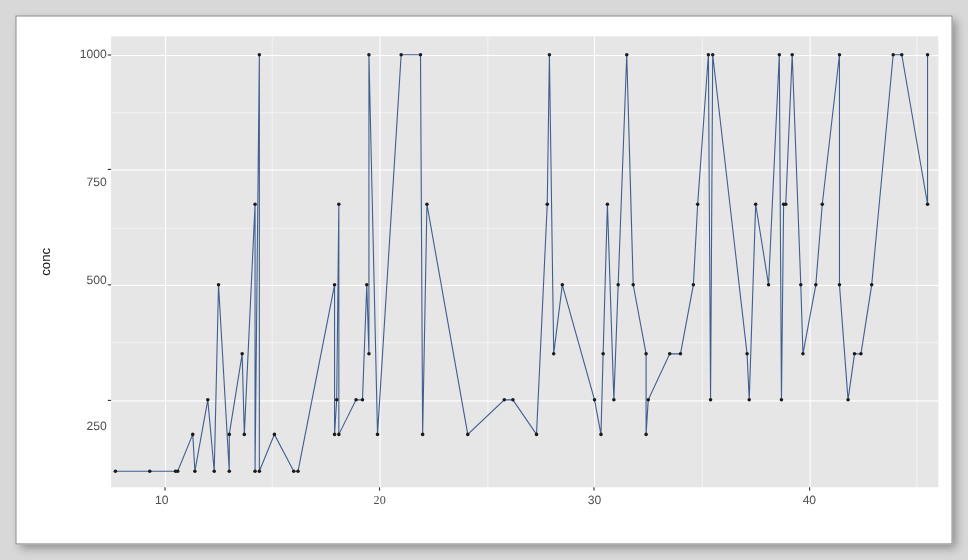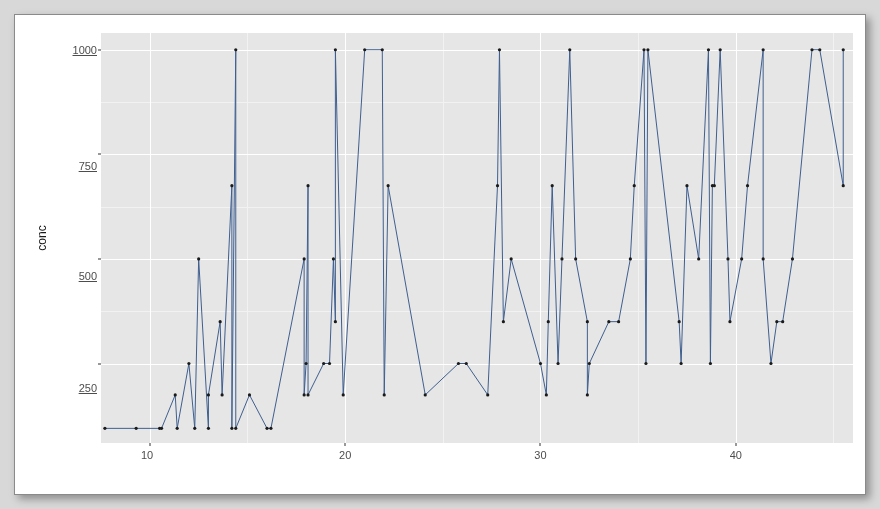--- a/index.html
+++ b/index.html
@@ -48,21 +48,20 @@
   }
   .grid-minor.h { left:28px; width:752px; height:1px; }
   .grid-minor.v { top:0; height:410px; width:1px; }
   .tick-label-y {
     position: absolute;
     right: 756px;
     transform: translateY(-50%);
     font-size: 11px;
     color: #4d4d4d;
     text-align: right;
-    text-decoration: underline;
   }
   .tick-mark-y{
     position:absolute;
     left:25px;
     width:3px; height:1px;
     background:#333;
     transform: translateY(-0.5px);
   }
   .tick-label-x {
     position: absolute;
@@ -127,33 +126,33 @@
         <div class="grid-minor h" style="top: 69.0306px;"></div>
         <div class="grid-minor v" style="left: 174.494px;"></div>
         <div class="grid-minor v" style="left: 369.818px;"></div>
         <div class="grid-minor v" style="left: 565.143px;"></div>
         <div class="grid-minor v" style="left: 760.468px;"></div>
         <div class="grid-major h" style="top: 330.51px;"></div>
         <div class="tick-mark-y" style="top: 330.51px;"></div>
         <div class="tick-label-y" style="top: 330.51px; margin-top: 24px;">250</div>
         <div class="grid-major h" style="top: 225.918px;"></div>
         <div class="tick-mark-y" style="top: 225.918px;"></div>
-        <div class="tick-label-y" style="top: 243px;">500</div>
+        <div class="tick-label-y" style="top: 222px;">500</div>
         <div class="grid-major h" style="top: 121.327px;"></div>
         <div class="tick-mark-y" style="top: 121.327px;"></div>
         <div class="tick-label-y" style="top: 121.327px; margin-top: 12px;">750</div>
         <div class="grid-major h" style="top: 16.7347px;"></div>
         <div class="tick-mark-y" style="top: 16.7347px;"></div>
         <div class="tick-label-y" style="top: 16.7347px;">1000</div>
         <div class="grid-major v" style="left: 76.8312px;"></div>
         <div class="tick-mark-x" style="left: 76.8312px;"></div>
         <div class="tick-label-x" style="left: 74px;">10</div>
         <div class="grid-major v" style="left: 272.156px;"></div>
         <div class="tick-mark-x" style="left: 272.156px;"></div>
-        <div class="tick-label-x" style="left: 272.156px;">20</div>
+        <div class="tick-label-x" style="left: 272.156px; font-family: Liberation Serif, serif;">20</div>
         <div class="grid-major v" style="left: 467.481px;"></div>
         <div class="tick-mark-x" style="left: 467.481px;"></div>
         <div class="tick-label-x" style="left: 467.481px;">30</div>
         <div class="grid-major v" style="left: 662.805px;"></div>
         <div class="tick-mark-x" style="left: 662.805px;"></div>
         <div class="tick-label-x" style="left: 662.805px;">40</div>
       </div>
 
     <svg class="data-layer" id="svg-layer">
         <path d="M3.91 395.36 L35.16 395.36 L58.60 395.36 L60.55 395.36 L74.22 361.89 L76.18 395.36 L87.90 330.51 L93.76 395.36 L97.66 225.92 L107.43 395.36 L107.43 361.89 L119.15 288.67 L121.10 361.89 L130.87 152.70 L130.87 395.36 L134.77 16.73 L134.77 395.36 L148.45 361.89 L166.03 395.36 L169.93 395.36 L203.14 225.92 L203.14 361.89 L205.09 330.51 L207.04 152.70 L207.04 361.89 L222.67 330.51 L228.53 330.51 L232.44 225.92 L234.39 288.67 L234.39 16.73 L242.20 361.89 L263.69 16.73 L281.27 16.73 L283.22 361.89 L287.13 152.70 L324.24 361.89 L357.44 330.51 L365.26 330.51 L386.74 361.89 L396.51 152.70 L398.46 16.73 L402.37 288.67 L410.18 225.92 L439.48 330.51 L445.34 361.89 L447.29 288.67 L451.20 152.70 L457.06 330.51 L460.97 225.92 L468.78 16.73 L474.64 225.92 L486.36 288.67 L486.36 361.89 L488.31 330.51 L507.84 288.67 L517.61 288.67 L529.33 225.92 L533.24 152.70 L543.00 16.73 L544.96 330.51 L546.91 16.73 L578.16 288.67 L580.11 330.51 L585.97 152.70 L597.69 225.92 L607.46 16.73 L609.41 330.51 L611.37 152.70 L613.32 152.70 L619.18 16.73 L626.99 225.92 L628.95 288.67 L640.66 225.92 L646.52 152.70 L662.15 16.73 L662.15 225.92 L669.96 330.51 L675.82 288.67 L681.68 288.67 L691.45 225.92 L710.98 16.73 L718.79 16.73 L742.23 152.70 L742.23 16.73 " class="series-line"></path>

